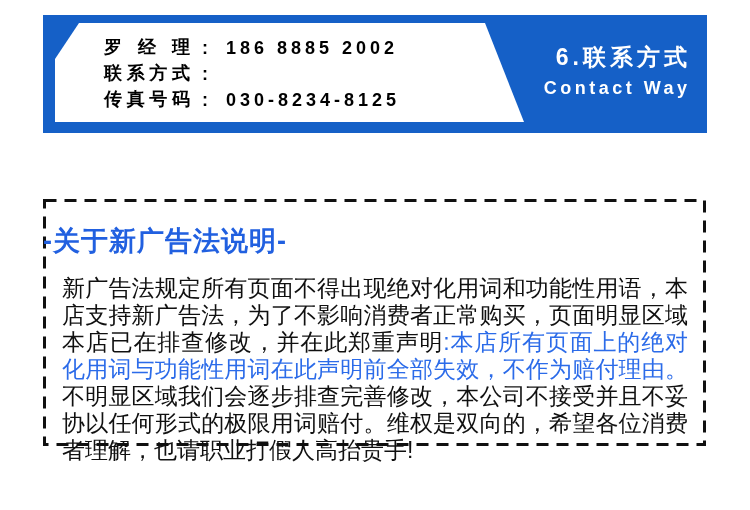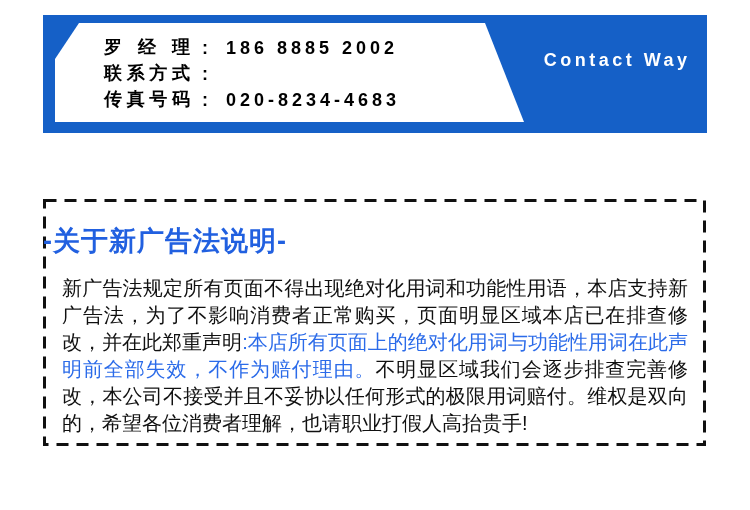--- a/index.html
+++ b/index.html
@@ -80,21 +80,21 @@
     margin-top: 24px;
     text-align: left;
     font-size: 27px;
     font-weight: 700;
     letter-spacing: 1px;
     color: #2160E0;
   }
   .notice-text {
     position: relative;
     margin: 16px 18px 0 19px;
-    font-size: 20px;
+    font-size: 23px;
     line-height: 27px;
     text-align: justify;
     color: #101010;
   }
   .hl { color: #2B6BE9; }
 </style>
 </head>
 <body>
 
 <div class="banner">
@@ -106,25 +106,26 @@
       <span class="contact-colon">:</span>
       <span class="contact-number">186 8885 2002</span>
     </div>
     <div class="contact-row">
       <span class="contact-label">联系方式</span>
       <span class="contact-colon">:</span>
     </div>
     <div class="contact-row">
       <span class="contact-label">传真号码</span>
       <span class="contact-colon">:</span>
-      <span class="contact-number">020-8234-4683</span>
+      <span class="contact-number">030-8234-8125</span>
     </div>
   </div>
 
   <div class="section-heading">
+    <div class="heading-cn">6.联系方式</div>
     <div class="heading-en">Contact Way</div>
   </div>
 </div>
 
 <div class="notice">
   <svg class="dash-svg" width="663" height="247">
     <rect x="1.5" y="1.5" width="660" height="244" fill="none" stroke="#101010" stroke-width="3" stroke-dasharray="12 8"></rect>
   </svg>
 
   <div class="notice-title">-关于新广告法说明-</div>

